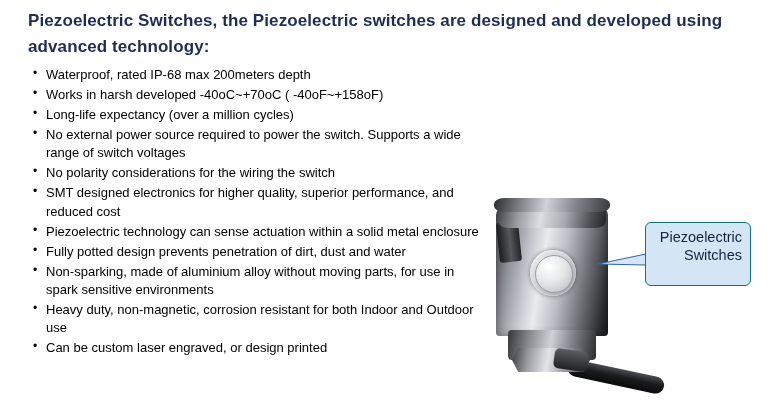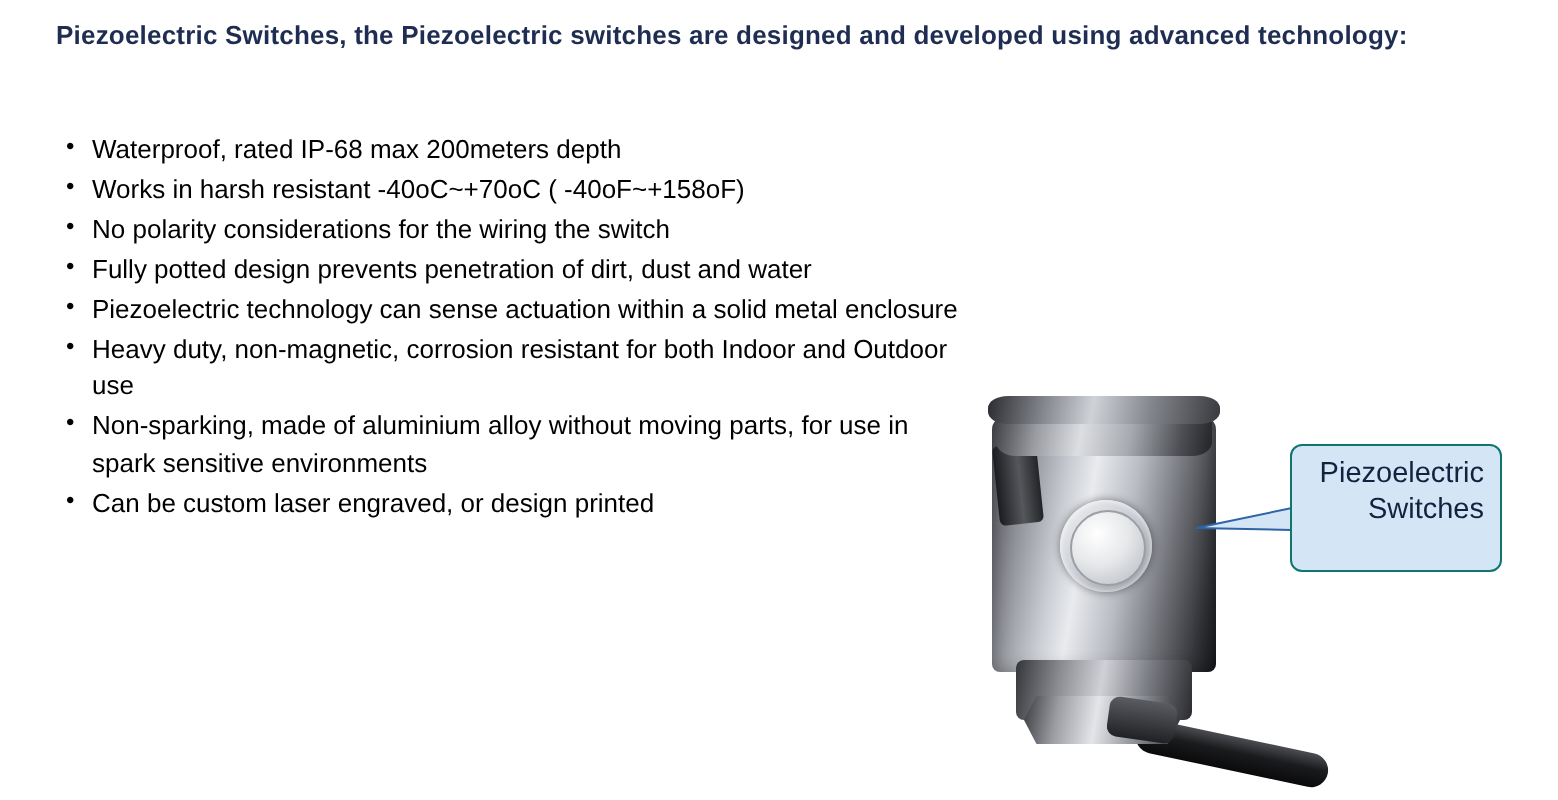--- a/index.html
+++ b/index.html
@@ -17,21 +17,21 @@
   .page {
     position: relative;
     width: 779px;
     height: 400px;
   }
   .heading {
     position: absolute;
     left: 28px;
     top: 8px;
     width: 700px;
-    font-size: 13px;
+    font-size: 17px;
     font-weight: bold;
     color: #1f2d52;
     line-height: 1.55;
     letter-spacing: 0.1px;
   }
   .bullets {
     position: absolute;
     left: 28px;
     top: 62px;
     width: 452px;
@@ -197,26 +197,29 @@
 </style>
 </head>
 <body>
 
 <div class="page">
 
   <div class="heading">Piezoelectric Switches, the Piezoelectric switches are designed and developed using advanced technology:</div>
 
   <ul class="bullets">
     <li><span>Waterproof, rated IP-68  max 200meters depth</span></li>
-    <li><span>Works in harsh resistant -40oC~+70oC ( -40oF~+158oF)</span></li>
+    <li><span>Works in harsh developed -40oC~+70oC ( -40oF~+158oF)</span></li>
+    <li><span>Long-life expectancy (over a million cycles)</span></li>
+    <li><span>No external power source required to power the switch. Supports a wide range of switch voltages</span></li>
     <li><span>No polarity considerations for the wiring the switch</span></li>
+    <li><span>SMT designed electronics for higher quality, superior performance, and reduced cost</span></li>
+    <li><span>Piezoelectric technology can sense actuation within a solid metal enclosure</span></li>
     <li><span>Fully potted design prevents penetration of dirt, dust and water</span></li>
-    <li><span>Piezoelectric technology can sense actuation within a solid metal enclosure</span></li>
+    <li><span>Non-sparking, made of aluminium alloy without moving parts, for use in  spark sensitive environments</span></li>
     <li><span>Heavy duty, non-magnetic, corrosion resistant for both Indoor and Outdoor use</span></li>
-    <li><span>Non-sparking, made of aluminium alloy without moving parts, for use in  spark sensitive environments</span></li>
     <li><span>Can be custom laser engraved, or design printed</span></li>
   </ul>
 
   <div class="photo">
     <div class="cable"></div>
     <div class="sw-body"></div>
     <div class="sw-clip"></div>
     <div class="sw-top"></div>
     <div class="sw-lip"></div>
     <div class="actuator-ring">

